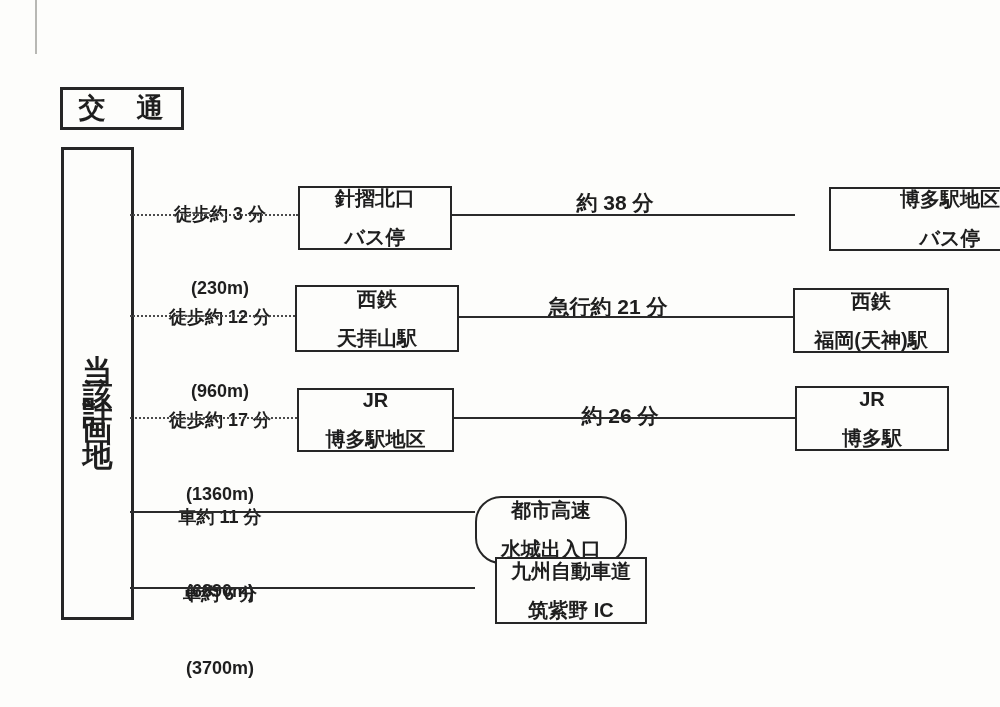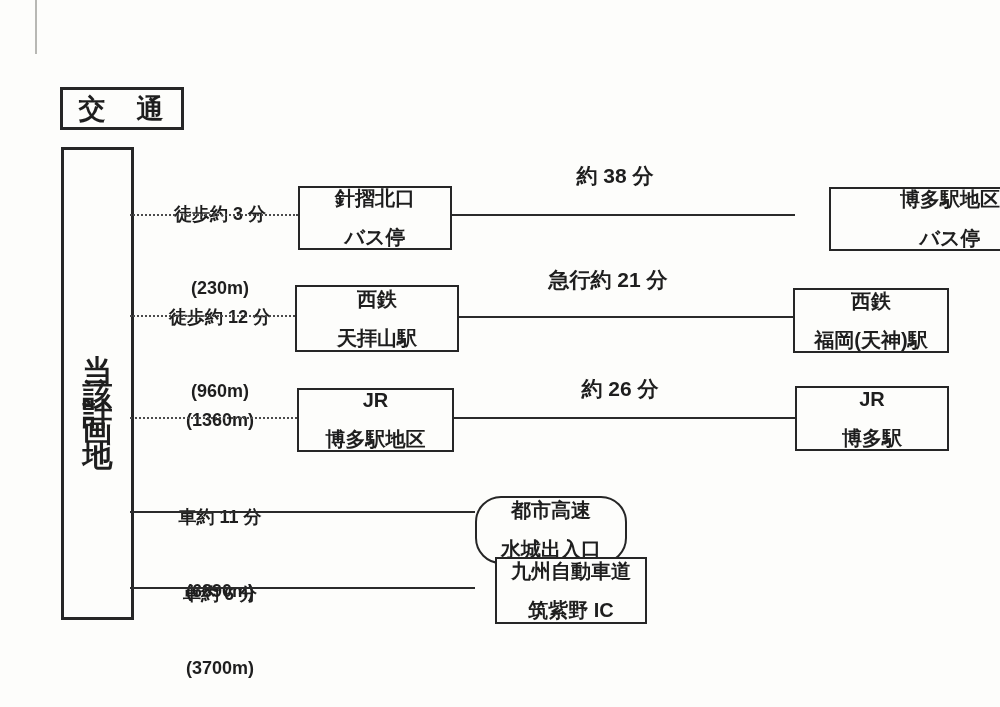--- a/index.html
+++ b/index.html
@@ -15,21 +15,21 @@
     font-family: "Liberation Sans", "DejaVu Sans", sans-serif;
     color: #1e1e1e;
     overflow: hidden;
   }
   .abs { position: absolute; }
 
   
   .title-box {
     left: 60px; top: 87px; width: 118px; height: 37px;
     border: 3px solid #262626;
-    display: flex; align-items: center; justify-content: center;
+    display: flex; align-items: flex-start; justify-content: center;
   }
   .title-text {
     font-size: 27px; font-weight: bold; letter-spacing: 2px;
     white-space: pre;
   }
 
   
   .site-box {
     left: 61px; top: 147px; width: 67px; height: 467px;
     border: 3px solid #262626;
@@ -88,20 +88,21 @@
   .a3 { left: 145px; top: 358px; }
   .a4 { left: 145px; top: 455px; }
   .a5 { left: 145px; top: 532px; }
 
   
   .duration {
     width: 180px;
     text-align: center;
     font-size: 21px; font-weight: bold;
     white-space: pre;
+    margin-top: 27px;
   }
   .t1 { left: 525px; top: 162px; }
   .t2 { left: 518px; top: 266px; }
   .t3 { left: 530px; top: 375px; }
 
   
   .scan-artifact {
     left: 35px; top: 0; width: 2px; height: 54px;
     background: #9a9a96; opacity: .7;
   }
@@ -152,20 +153,21 @@
     <div>西鉄</div>
     <div>天拝山駅</div>
   </div>
   <div class="abs duration t2">急行約 21 分</div>
   <div class="abs node d2">
     <div>西鉄</div>
     <div>福岡(天神)駅</div>
   </div>
 
   <div class="abs access a3">
+    <div>徒歩約 17 分</div>
     <div>(1360m)</div>
   </div>
   <div class="abs node n3">
     <div>JR</div>
     <div>博多駅地区</div>
   </div>
   <div class="abs duration t3">約 26 分</div>
   <div class="abs node d3">
     <div>JR</div>
     <div>博多駅</div>

